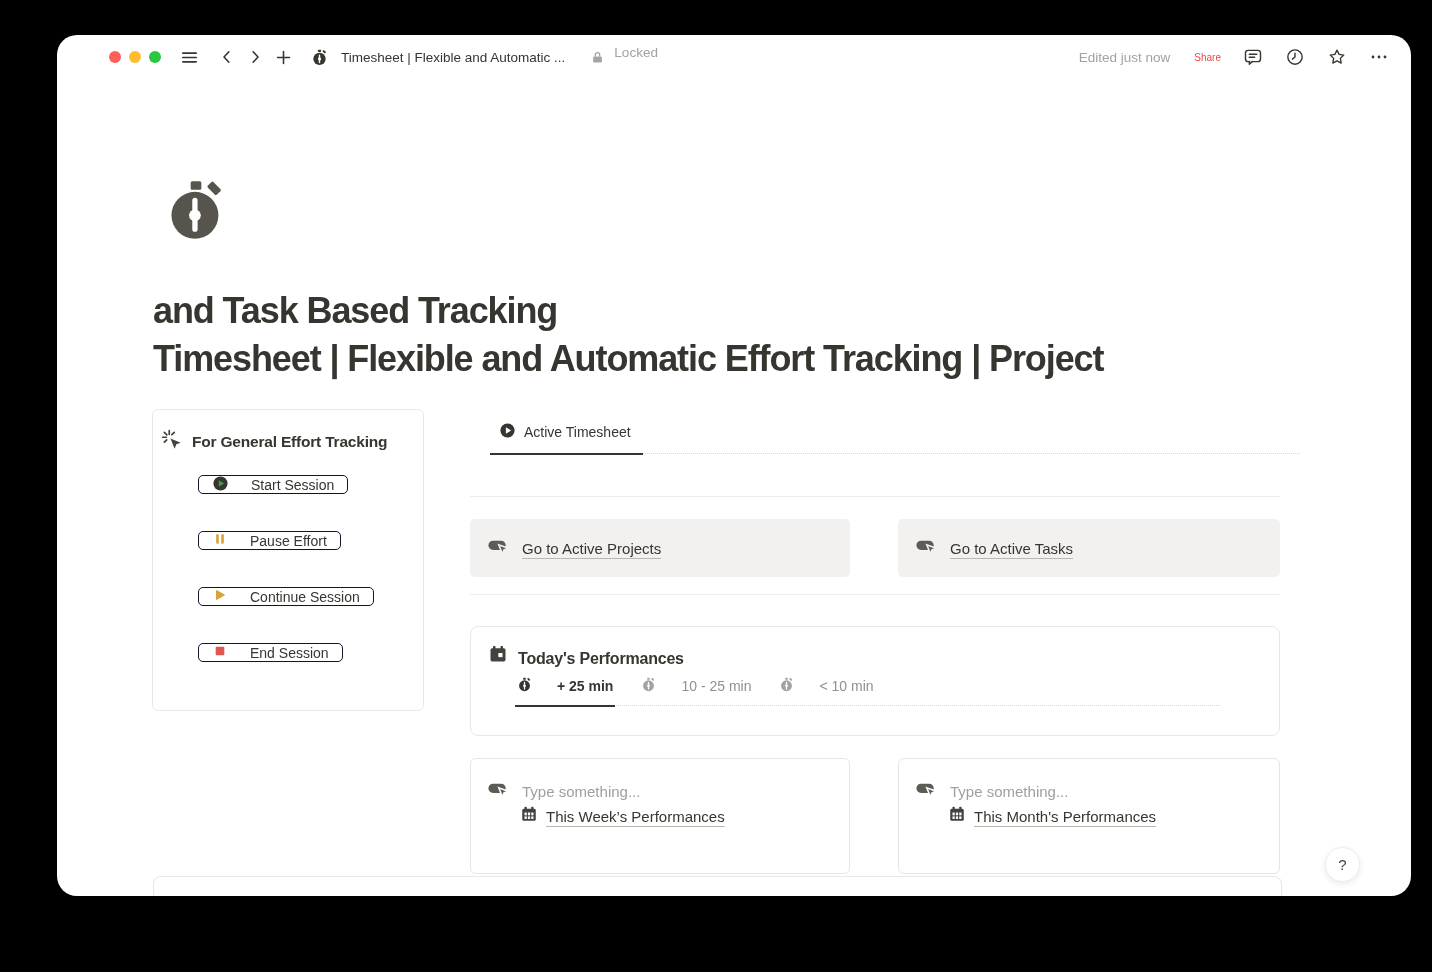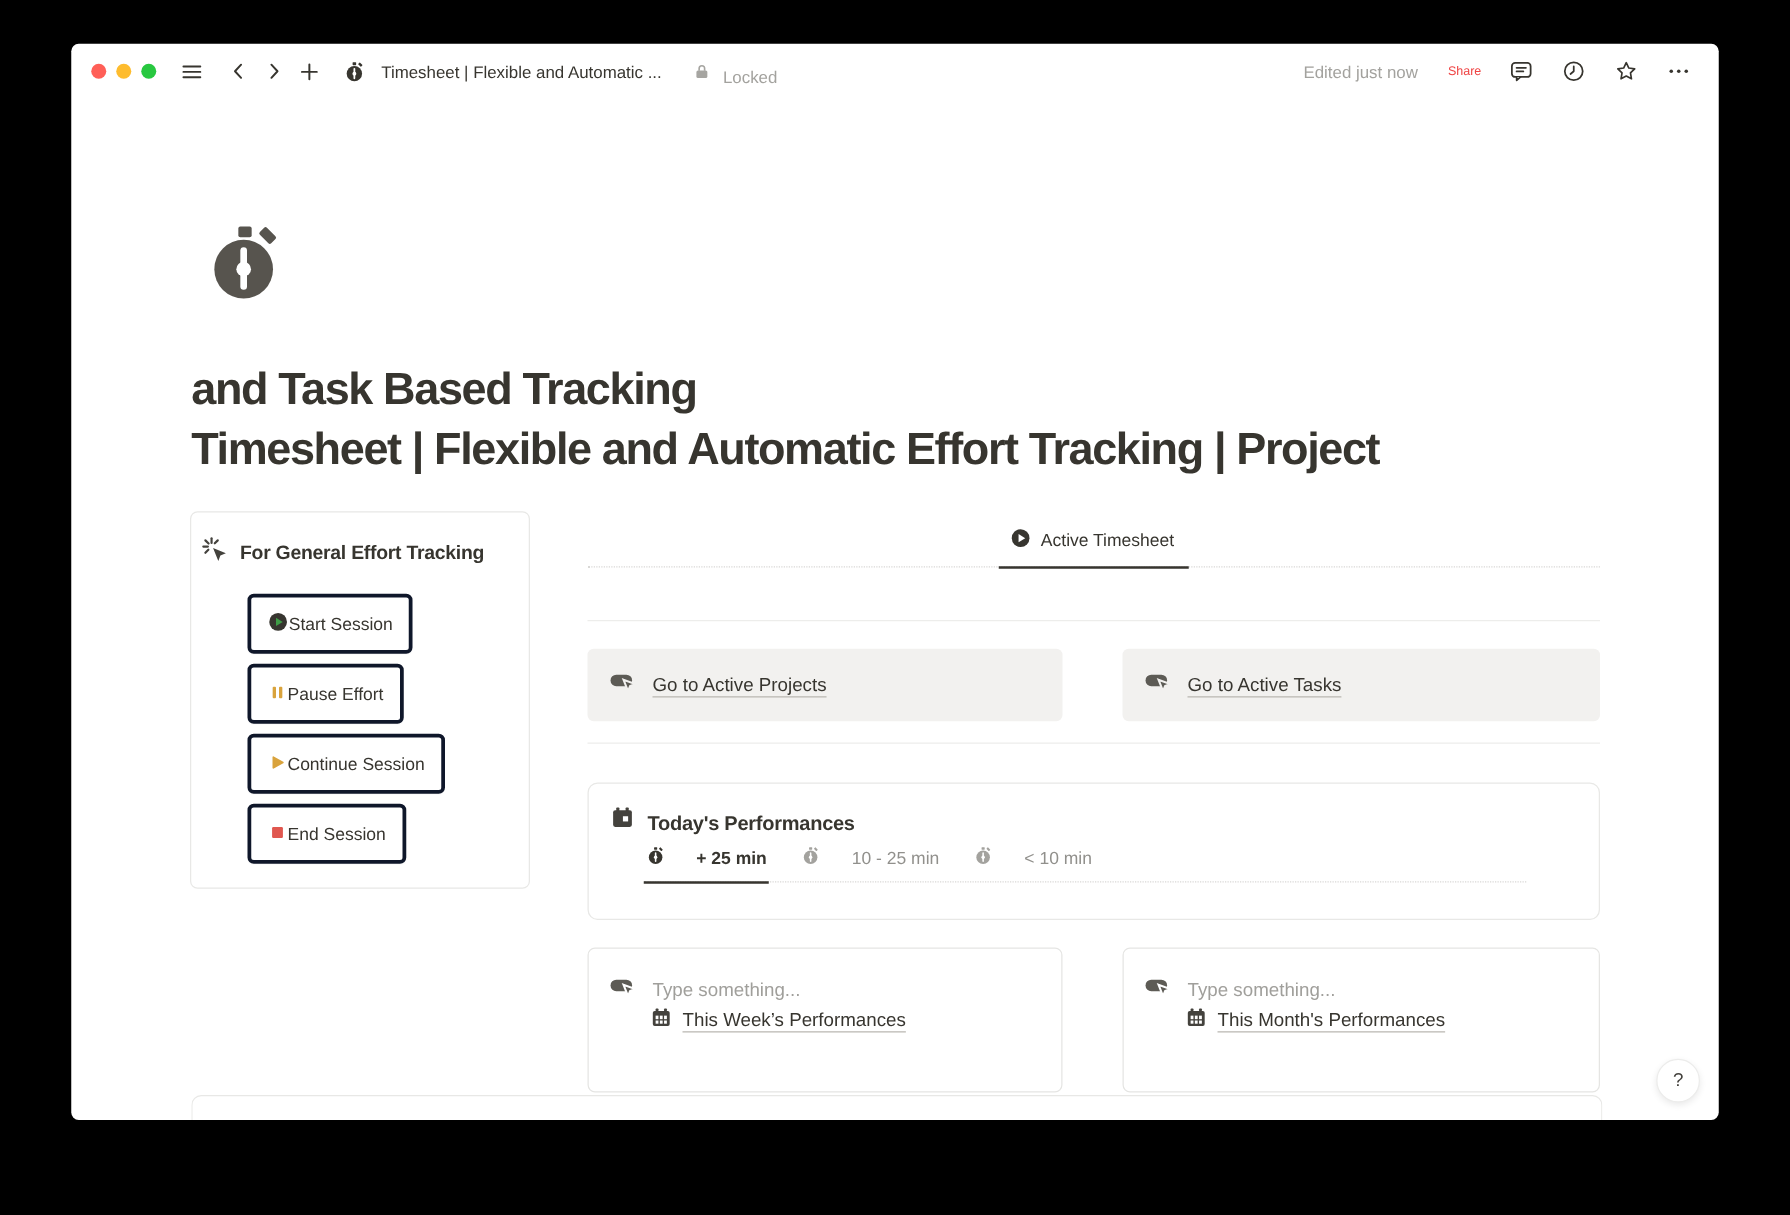--- a/index.html
+++ b/index.html
@@ -1,56 +1,56 @@
 <!DOCTYPE html>
 <html><head>
 <meta charset="utf-8">
 <style>
   html,body{margin:0;padding:0;background:#000;}
   body{width:1432px;height:972px;position:relative;overflow:hidden;
        font-family:"Liberation Sans","DejaVu Sans",sans-serif;color:#37352f;}
 
   .window{position:absolute;left:57px;top:35px;width:1318px;height:861px;
-          background:#fff;border-radius:6px;overflow:hidden;}
+          background:#fff;border-radius:20px;overflow:hidden;padding-left:36px;}
 
   
   .titlebar{height:44px;display:flex;align-items:center;padding:0 20px 0 16px;}
   .lights{display:flex;gap:8px;align-items:center;}
   .light{width:12px;height:12px;border-radius:50%;}
   .light.red{background:#ff5f57;}
   .light.yellow{background:#febc2e;}
   .light.green{background:#28c840;}
   .tb-icon{display:inline-flex;align-items:center;justify-content:center;width:24px;height:24px;flex:0 0 auto;}
   .tb-icon svg{display:block;}
   .tb-group-left{display:flex;align-items:center;gap:4px;margin-left:14px;}
   .tab-title{font-size:13.5px;color:#37352f;margin:0 6px 0 6px;white-space:nowrap;}
-  .locked{display:flex;align-items:flex-end;gap:5px;margin-left:14px;color:#a3a29e;font-size:13.5px;}
+  .locked{display:flex;align-items:flex-start;gap:5px;margin-left:14px;color:#a3a29e;font-size:13.5px;}
   .tb-right{margin-left:auto;display:flex;align-items:center;gap:18px;}
   .edited{color:#a3a29e;font-size:13.5px;margin-right:6px;}
   .share{font-size:10px;color:#ef4444;margin-right:2px;text-align:right;}
 
   
   .page-icon{position:absolute;left:107px;top:142px;width:64px;height:66px;cursor:pointer;}
   .page-title{position:absolute;left:96px;top:252px;width:1140px;
               font-size:36px;line-height:48px;font-weight:700;letter-spacing:-1.1px;color:#37352f;}
   .page-title div{white-space:nowrap;}
 
   
   .gen-card{position:absolute;left:95px;top:374px;width:270px;height:300px;
             border:1px solid #e8e8e6;border-radius:6px;background:#fff;}
   .gen-head{position:absolute;left:8px;top:19px;display:flex;align-items:center;gap:9px;}
   .gen-head .txt{font-size:15.5px;font-weight:700;letter-spacing:-0.2px;white-space:nowrap;}
-  .session-btn{position:absolute;left:45px;height:48px;display:inline-flex;align-items:center;gap:0;
-               padding:0 13px;background:#fff;border:3px solid #0f172a;border-radius:5px;
+  .session-btn{position:absolute;left:45px;height:19px;display:inline-flex;align-items:center;gap:22px;
+               padding:0 13px;background:#fff;border:1px solid #0f172a;border-radius:5px;
                font-size:14px;color:#37352f;cursor:pointer;box-shadow:0 1px 1px rgba(0,0,0,0.02);}
   .session-btn svg{flex:0 0 auto;}
 
   
-  .tabrow{position:absolute;left:413px;top:383px;width:810px;display:flex;align-items:flex-end;
-          border-bottom:1px dotted #d9d8d6;justify-content:center;}
+  .tabrow{position:absolute;left:433px;top:383px;width:810px;display:flex;align-items:flex-end;
+          border-bottom:1px dotted #d9d8d6;}
   .main-tab{display:inline-flex;align-items:center;gap:8px;padding:4px 12px 11px 9px;
             font-size:14px;font-weight:500;color:#37352f;border-bottom:2.5px solid #37352f;
             margin-bottom:-2px;cursor:pointer;white-space:nowrap;}
   .divider{position:absolute;left:413px;width:810px;border-top:1px solid #ededeb;}
   .div1{top:461px;} .div2{top:559px;}
 
   .quick-box{position:absolute;top:484px;height:58px;background:#f2f1ef;border-radius:5px;
              display:flex;align-items:center;padding-left:17px;gap:12px;box-sizing:border-box;}
   .quick-left{left:413px;width:380px;}
   .quick-right{left:841px;width:382px;}

